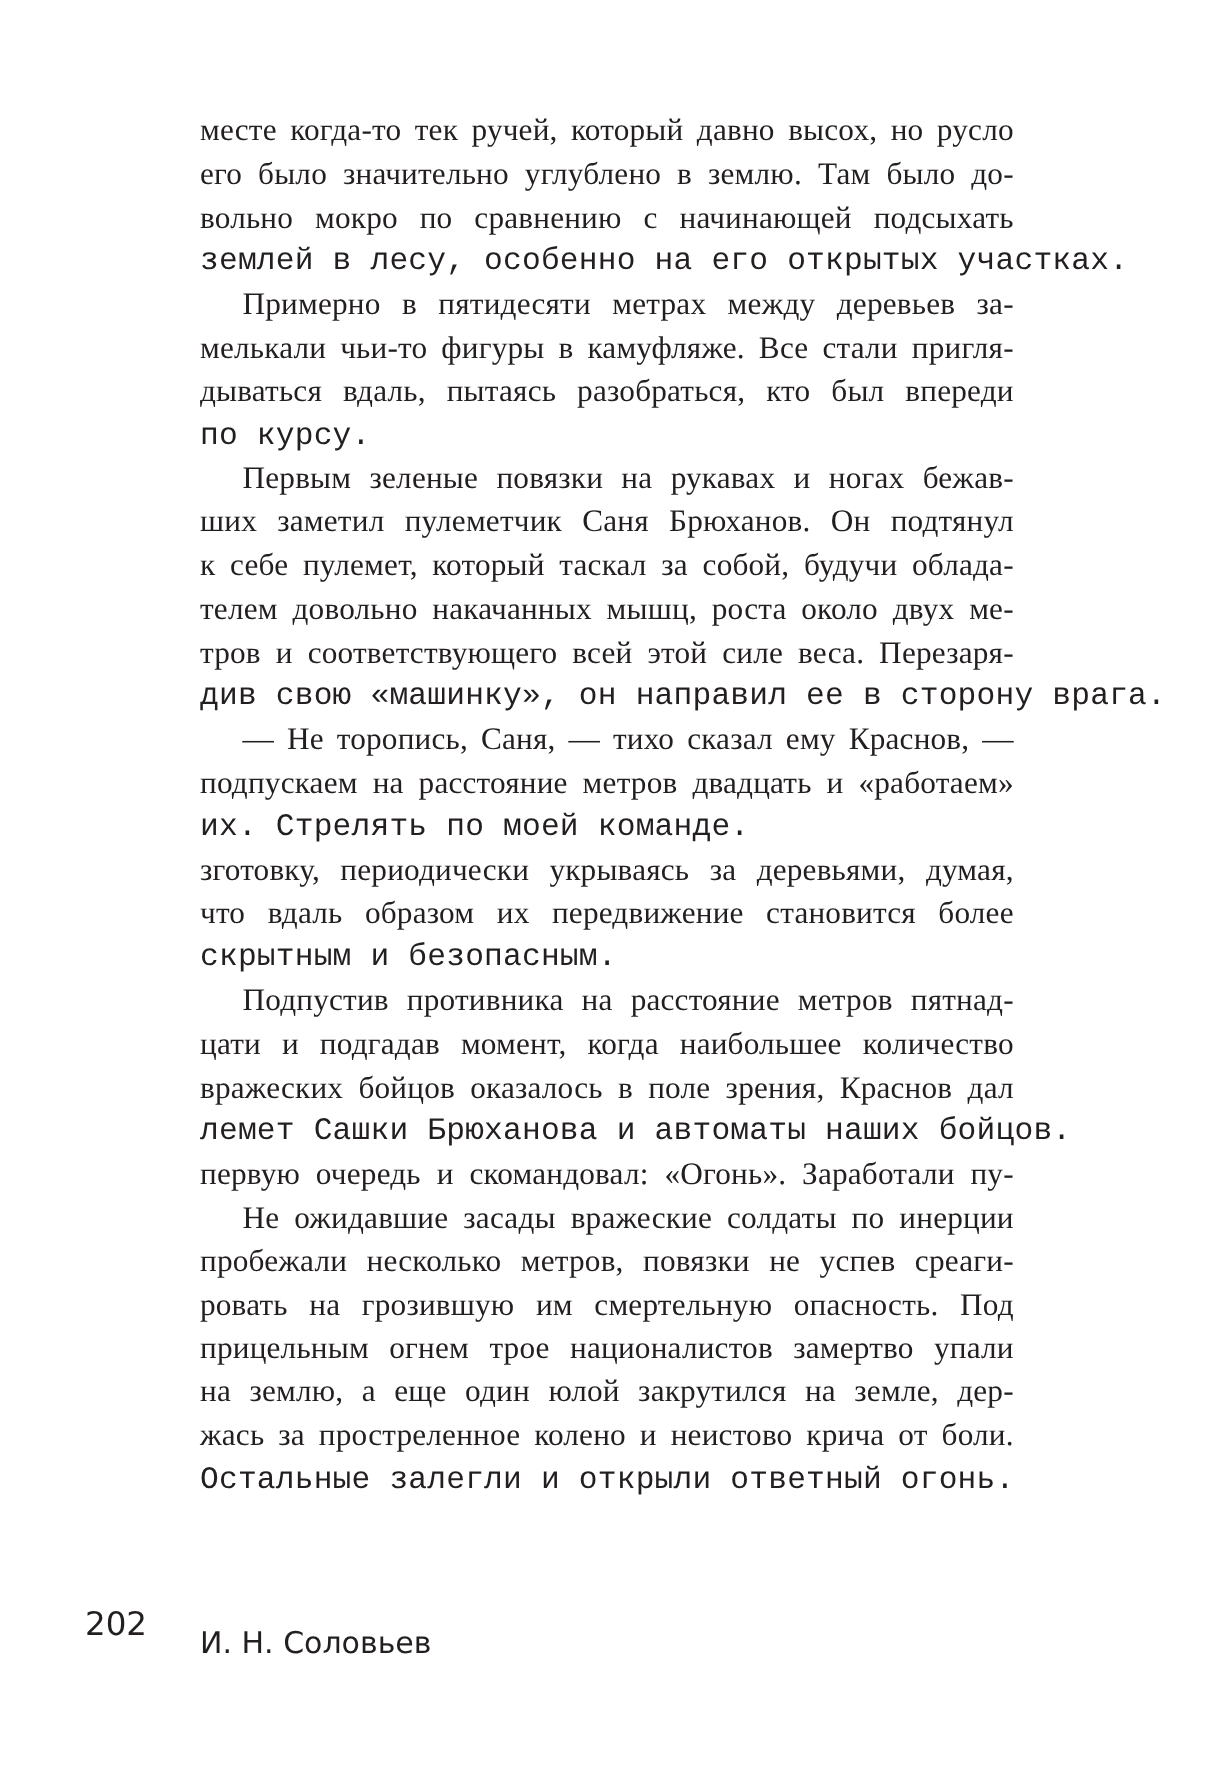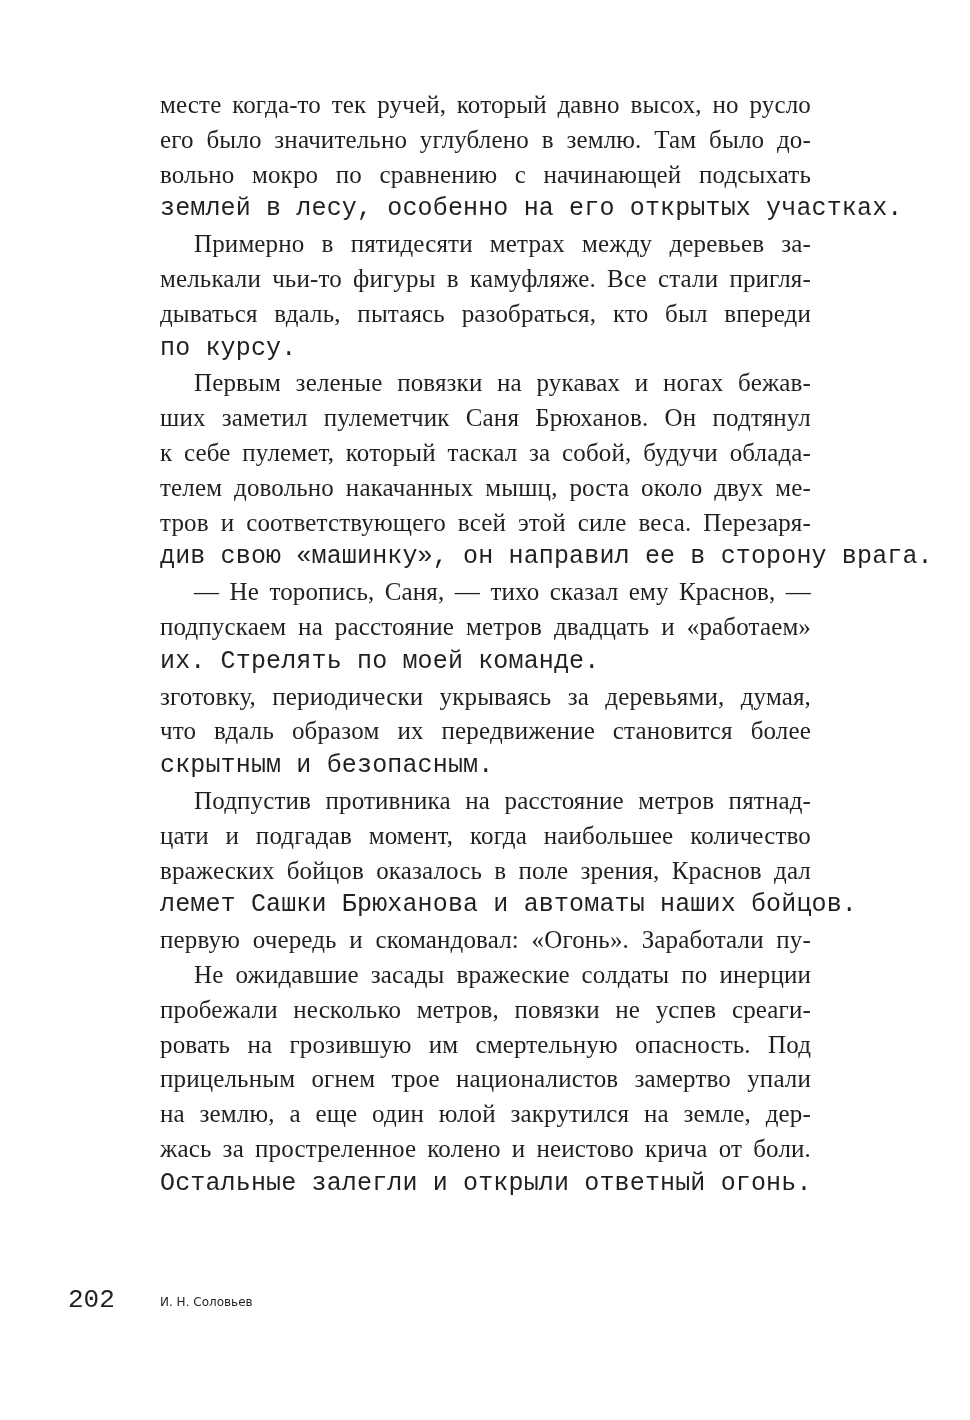--- a/index.html
+++ b/index.html
@@ -52,27 +52,26 @@
       height: 36px;
       font-family: "DejaVu Sans", "Liberation Sans", sans-serif;
       color: #231f20;
     }
     .page-number {
       position: absolute;
       left: 68px;
       top: 0;
       font-size: 26px;
       line-height: 32px;
-      font-family: Liberation Mono, monospace;
     }
     .running-head {
       position: absolute;
       left: 160px;
-      top: 4px;
-      font-size: 12px;
+      top: 16px;
+      font-size: 24px;
       line-height: 28px;
     }
   </style>
 </head>
 <body>
 
 <div class="text-block">
 
   <p class="para">
     <span class="line">месте когда-то тек ручей, который давно высох, но русло</span>

